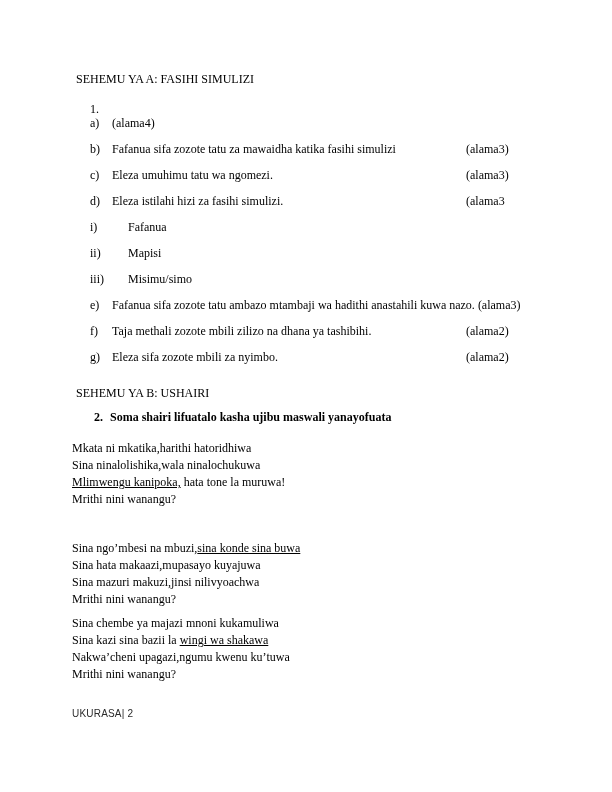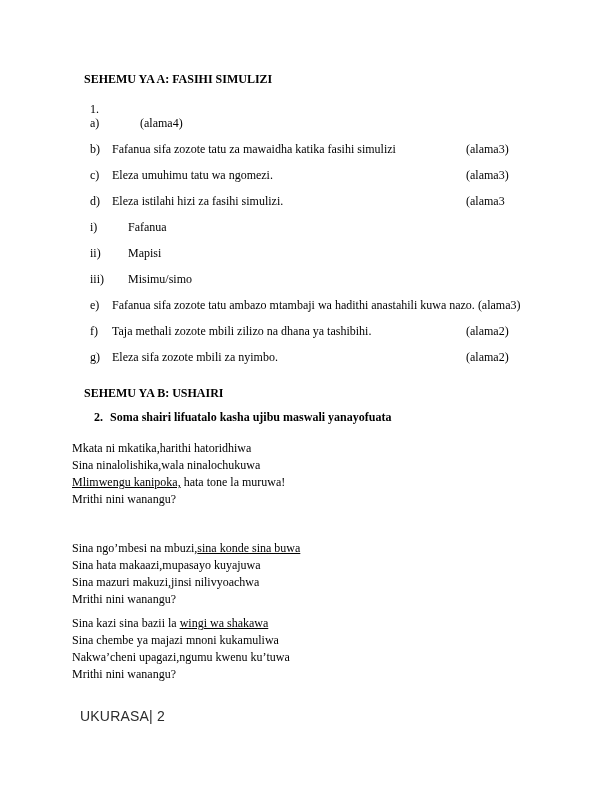--- a/index.html
+++ b/index.html
@@ -9,53 +9,53 @@
     position:relative;
     box-sizing:border-box;
     padding:72px 72px 0 72px;
     font-family:"Liberation Serif", serif;
     font-size:12px;
     color:#000;
     margin:0 auto;
     overflow:hidden;
   }
   .section-heading{
-    font-size:12px;font-weight:bold;line-height:14px;
-    margin:0 0 16px 12px;
+    font-size:12px;font-weight:normal;line-height:14px;
+    margin:0 0 16px 4px;
   }
   .qnum{margin:0 0 0 18px;line-height:14px;}
   .qrow{
     display:flex;
     margin:0 0 12px 18px;
     line-height:14px;
   }
   .qrow .qletter{width:22px;flex-shrink:0;}
   .qrow.roman .qletter{width:38px;}
   .qrow .qtext{flex:1;}
-  .qrow .qmarks{width:74px;flex-shrink:0;text-align:left;margin-left:28px;}
+  .qrow .qmarks{width:74px;flex-shrink:0;text-align:left;}
   .qrow.inline{white-space:nowrap;}
   .qrow.inline .qtext{flex:1;}
   .heading-b{margin-top:22px;margin-bottom:0;}
   .q2row{
     display:flex;
     margin:10px 0 0 22px;
     line-height:14px;
     font-weight:bold;
   }
   .q2num{width:16px;flex-shrink:0;}
   .poem{margin-top:16px;}
   .pstanza{line-height:17px;margin:0;}
   .pstanza.gap-large{margin-bottom:32px;}
   .pstanza.gap-small{margin-bottom:7px;font-family:Liberation Serif, serif;}
   .u{text-decoration:underline;}
   .footer{
     position:absolute;
-    left:80px;top:708px;
+    left:72px;top:708px;
     font-family:"Liberation Sans", sans-serif;
-    font-size:14px;
+    font-size:10px;
     letter-spacing:0.2px;
     color:#2b2b2b;
   }
 </style>
 </head>
 <body>
 
 <div class="page">
 
   <div class="section-heading">SEHEMU YA A: FASIHI SIMULIZI</div>
@@ -137,22 +137,22 @@
     </div>
 
     <div class="pstanza gap-small">
       <div class="pline"><span>Sina ngo’mbesi na mbuzi,</span><span class="u">sina konde sina buwa</span><span></span></div>
       <div class="pline"><span>Sina hata makaazi,mupasayo kuyajuwa</span><span class="u"></span><span></span></div>
       <div class="pline"><span>Sina mazuri makuzi,jinsi nilivyoachwa</span><span class="u"></span><span></span></div>
       <div class="pline"><span>Mrithi nini wanangu?</span><span class="u"></span><span></span></div>
     </div>
 
     <div class="pstanza">
+      <div class="pline"><span>Sina chembe ya majazi mnoni kukamuliwa</span><span class="u"></span><span></span></div>
       <div class="pline"><span>Sina kazi sina bazii la </span><span class="u">wingi wa shakawa</span><span></span></div>
-      <div class="pline"><span>Sina chembe ya majazi mnoni kukamuliwa</span><span class="u"></span><span></span></div>
       <div class="pline"><span>Nakwa’cheni upagazi,ngumu kwenu ku’tuwa</span><span class="u"></span><span></span></div>
       <div class="pline"><span>Mrithi nini wanangu?</span><span class="u"></span><span></span></div>
     </div>
 
   </div>
 
   <div class="footer">UKURASA| 2</div>
 
 </div>
 

